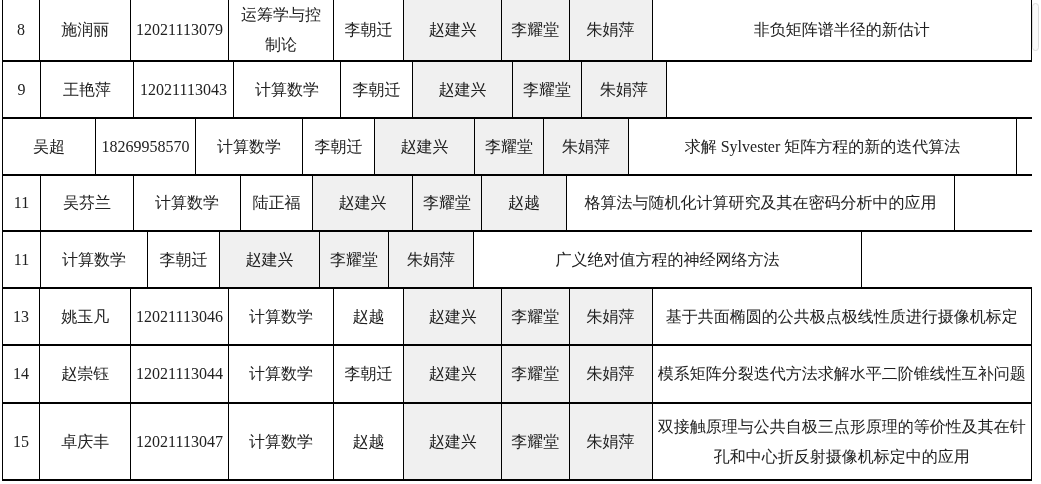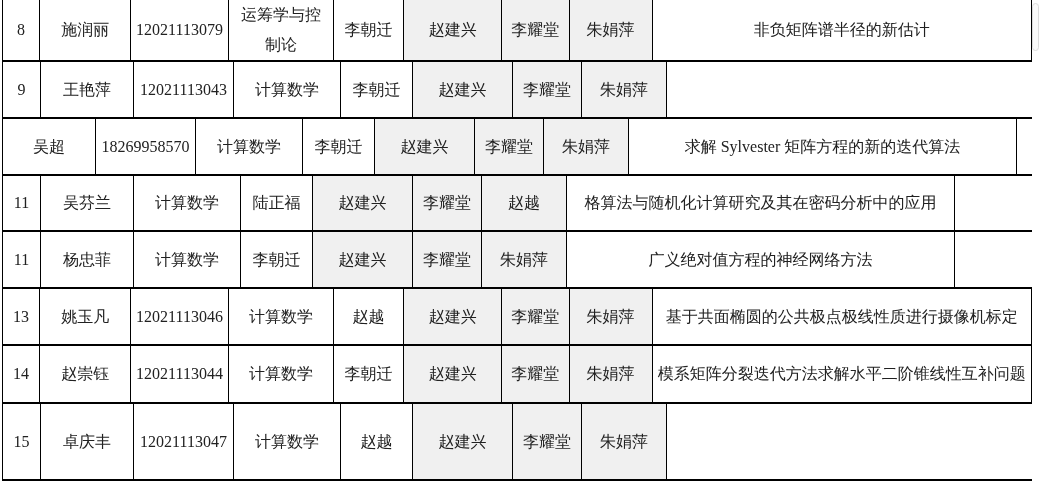--- a/index.html
+++ b/index.html
@@ -109,21 +109,20 @@
     <div class="td c-major">计算数学</div>
     <div class="td c-adv">陆正福</div>
     <div class="td c-r1">赵建兴</div>
     <div class="td c-r2">李耀堂</div>
     <div class="td c-r3">赵越</div>
     <div class="td c-title">格算法与随机化计算研究及其在密码分析中的应用</div>
   </div>
 
   <div class="tr">
     <div class="td c-no">11</div>
-    <div class="td c-name">杨忠菲</div>
     <div class="td c-major">计算数学</div>
     <div class="td c-adv">李朝迁</div>
     <div class="td c-r1">赵建兴</div>
     <div class="td c-r2">李耀堂</div>
     <div class="td c-r3">朱娟萍</div>
     <div class="td c-title">广义绝对值方程的神经网络方法</div>
   </div>
 
   <div class="tr">
     <div class="td c-no">13</div>
@@ -151,16 +150,17 @@
 
   <div class="tr">
     <div class="td c-no">15</div>
     <div class="td c-name">卓庆丰</div>
     <div class="td c-id">12021113047</div>
     <div class="td c-major">计算数学</div>
     <div class="td c-adv">赵越</div>
     <div class="td c-r1">赵建兴</div>
     <div class="td c-r2">李耀堂</div>
     <div class="td c-r3">朱娟萍</div>
+    <div class="td c-title">双接触原理与公共自极三点形原理的等价性及其在针孔和中心折反射摄像机标定中的应用</div>
   </div>
 </div>
 
 <div class="scroll-thumb"></div>
 
 </body></html>

